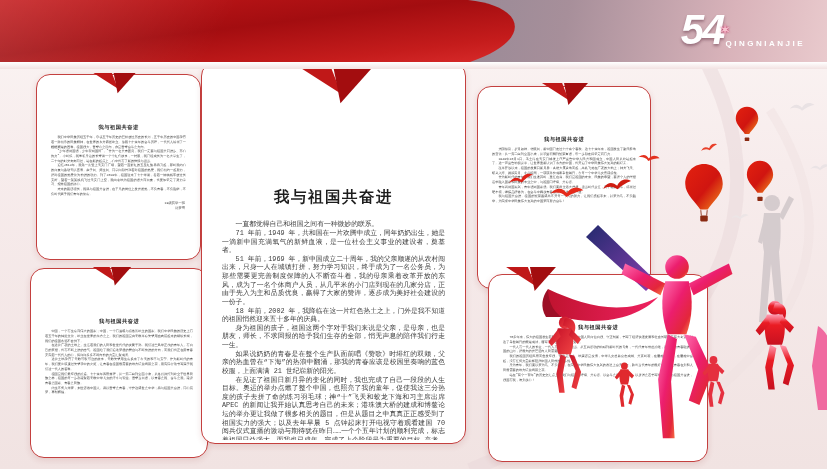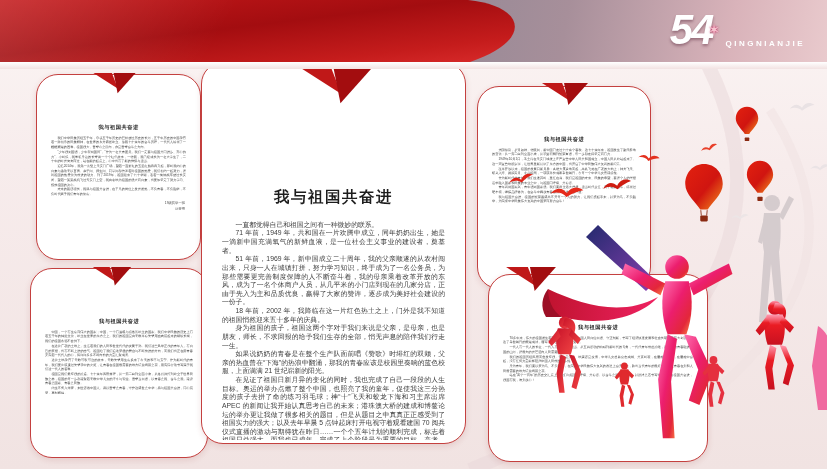--- a/index.html
+++ b/index.html
@@ -12,33 +12,33 @@
   .header-red{position:absolute;left:0;top:0;height:62px;width:827px;pointer-events:none;}
   .header-sheen{position:absolute;left:0;top:0;width:60%;height:62px;
     background:linear-gradient(120deg,rgba(255,255,255,.14),rgba(255,255,255,0) 45%);}
   .header-title{position:absolute;left:16px;top:15px;color:#fff;font-weight:bold;
     font-size:27px;letter-spacing:1px;text-shadow:0 2px 3px rgba(60,0,0,.45);}
   .logo{position:absolute;right:22px;top:6px;display:flex;align-items:flex-end;color:#fff;}
   .logo-num{font-size:42px;font-weight:bold;font-style:italic;line-height:48px;
     letter-spacing:-2px;text-shadow:0 2px 3px rgba(70,20,40,.4);position:relative;margin-left:35px;}
   .logo-star{position:absolute;left:38px;top:0px;font-size:15px;font-style:normal;
     color:#f6c3cf;text-shadow:0 0 2px #b04; }
-  .logo-right{display:flex;flex-direction:column;align-items:flex-start;margin:0 0 6px 13px;}
+  .logo-right{display:flex;flex-direction:column;align-items:flex-start;margin:0 0 6px 2px;}
   .logo-latin{font-size:8px;letter-spacing:2.5px;font-weight:bold;line-height:9px;}
   .logo-cn{font-size:25px;font-weight:bold;line-height:28px;letter-spacing:1px;
     text-shadow:0 2px 3px rgba(70,20,40,.4);}
   .header-strip{position:absolute;left:0;top:62px;width:827px;height:7px;z-index:6;
     background:linear-gradient(#ffffff,#f2e2e2);}
   
   .swoosh{position:absolute;left:0;top:0;z-index:1;}
   .decor{position:absolute;}
   .z2{z-index:2}.z4{z-index:4}.z5{z-index:5}
   
-  .card{position:absolute;background:#fff;border:1.3px solid #c4403f;border-radius:22px;
-    box-shadow:0 2px 6px rgba(150,40,40,.14);z-index:3;}
+  .card{position:absolute;background:#fff;border:1.3px solid #c4403f;border-radius:14px;
+    box-shadow:0 2px 6px rgba(150,40,40,.14);z-index:3;font-family:Liberation Mono, monospace;}
   .chev{position:absolute;}
   .inner{position:absolute;left:6px;right:6px;top:3px;bottom:3px;overflow:hidden;}
   .scale2{width:200%;height:200%;transform:scale(.5);transform-origin:0 0;}
   .card h3{margin:0;text-align:center;font-weight:bold;color:#1d1d1d;}
   .card p{margin:0;text-indent:2em;text-align:justify;color:#454545;}
   .small-card h3{font-size:10.5px;margin:46px 0 8px;letter-spacing:1px;}
   .small-card .bodytxt{padding:0 16px;}
   .small-card p{font-size:6.4px;line-height:1.47;}
   .center-card h3{font-size:31px;margin:120px 0 26px;letter-spacing:3px;}
   .center-card .bodytxt{padding:0 28px;}

